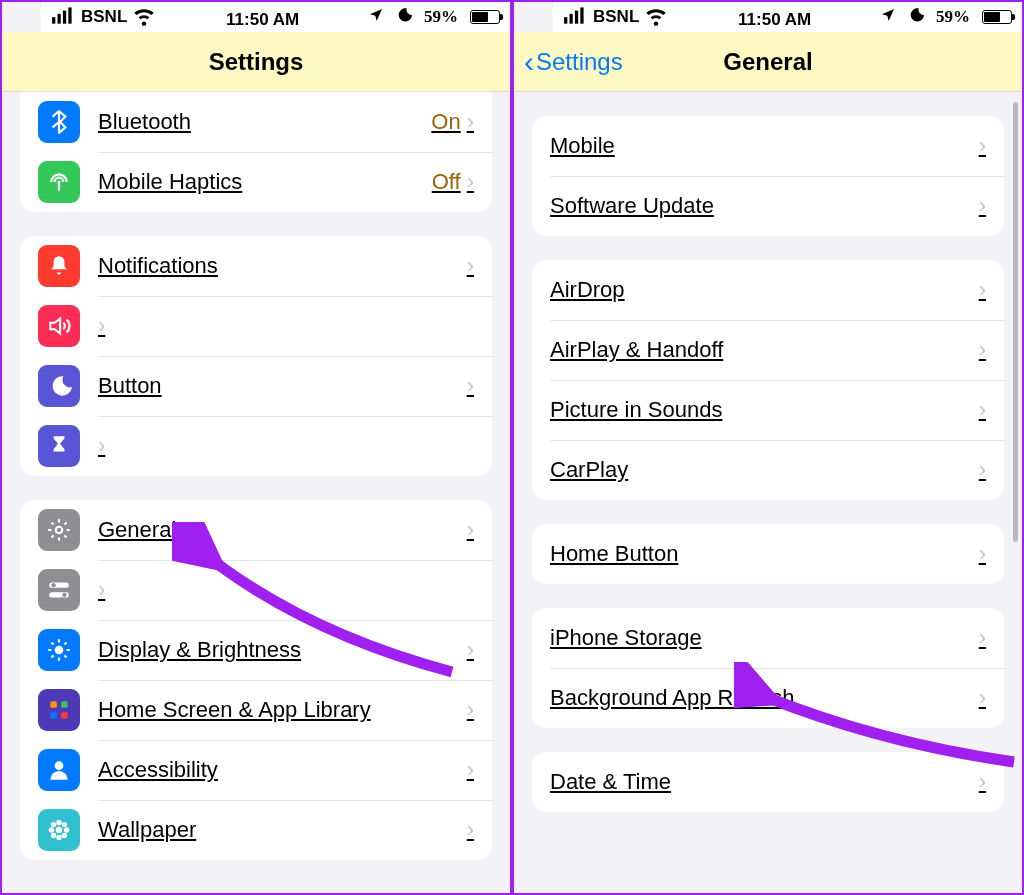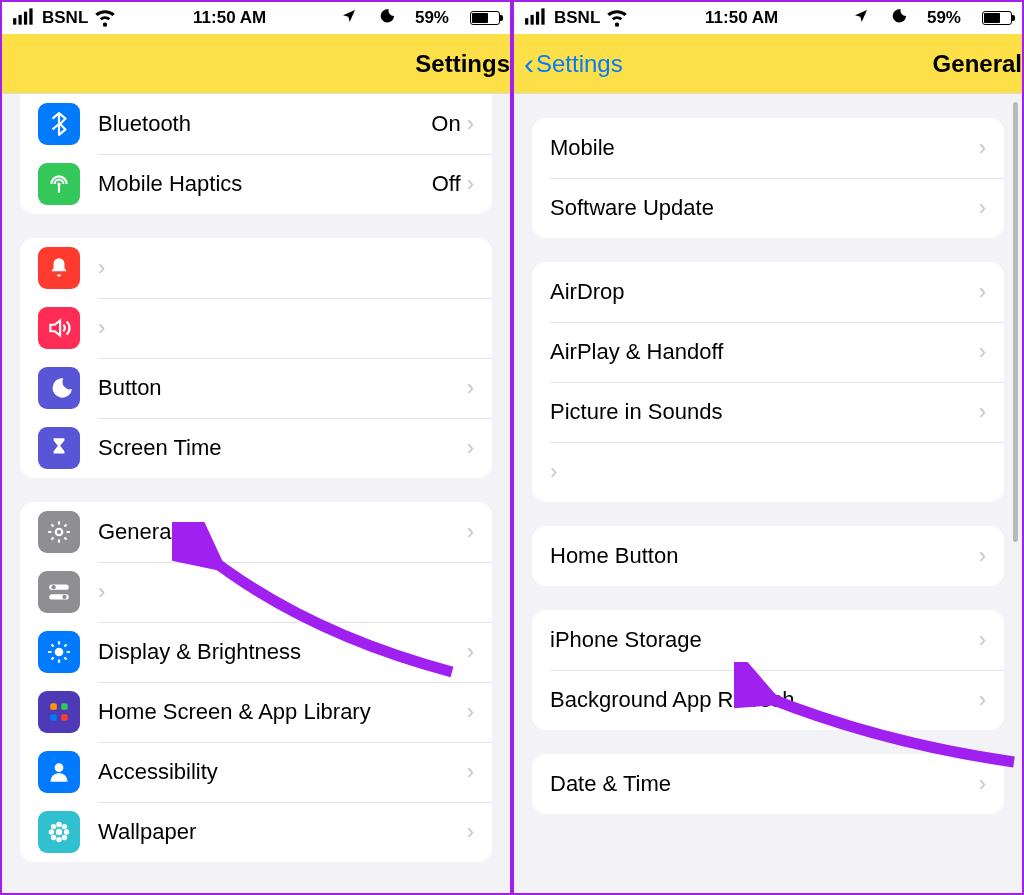--- a/index.html
+++ b/index.html
@@ -15,55 +15,56 @@
     height: 895px;
     border: 2px solid #a020f0;
     background: #f2f2f7;
     position: relative;
     overflow: hidden;
   }
   .status-bar {
     height: 30px;
     background: #fff;
     display: flex;
-    align-items: center;
     justify-content: space-between;
-    padding: 16px 10px;
+    padding: 8px 10px;
     font-size: 17px;
     font-weight: 600;
     color: #000;
+    margin-left: 39px;
   }
   .status-left { display:flex; align-items:center; gap:4px; }
-  .status-right { display:flex; align-items:center; gap:21px; }
+  .status-right { display:flex; align-items:center; gap:12px;font-family:Liberation Serif, serif; }
   .nav-bar {
     height: 60px;
-    background: #fde047;
+    background: #fef9c3;
     border-bottom: 1px solid #dcdce0;
     position: relative;
     display: flex;
     align-items: center;
-    justify-content: flex-end;
+    justify-content: center;
   }
   .nav-title {
     font-size: 24px;
     font-weight: 700;
     color: #000;
   }
   .back-btn {
     position: absolute;
     left: 10px;
     display: flex;
     align-items: center;
     color: #007aff;
     font-size: 24px;
     gap: 2px;
   }
   .content {
     overflow-y: auto;
     height: calc(895px - 90px - 4px);
+    text-decoration: underline;
   }
   .group {
     background: #fff;
     border-radius: 14px;
     margin: 24px 18px;
     overflow: hidden;
   }
   .group.first-cut-top {
     border-top-left-radius: 0;
     border-top-right-radius: 0;
@@ -93,21 +94,21 @@
     height: 42px;
     border-radius: 9px;
     margin-right: 18px;
     display: flex;
     align-items: center;
     justify-content: center;
     flex-shrink: 0;
   }
   .row .label { flex: 1; }
   .row .value {
-    color: #000000;
+    color: #a16207;
     font-size: 22px;
     margin-right: 6px;
   }
   .chev {
     color: #c6c6cb;
     font-size: 22px;
     font-weight: 400;
   }
   
   .arrow {
@@ -199,20 +200,21 @@
           <div class="chev">›</div>
         </div>
       </div>
     <div class="group" id="lg2">
         <div class="row">
           <div class="icon-box" style="background: rgb(255, 59, 48);">
             <svg viewBox="0 0 24 24" width="26" height="26">
               <path d="M12 3a5 5 0 015 5v4l2 3H5l2-3V8a5 5 0 015-5zm-2 15h4a2 2 0 01-4 0z" fill="#fff"></path>
             </svg>
           </div>
+          <div class="label">Notifications</div>
           <div class="chev">›</div>
         </div>
         <div class="row">
           <div class="icon-box" style="background: rgb(255, 45, 85);">
             <svg viewBox="0 0 24 24" width="26" height="26">
               <path d="M4 9v6h4l5 4V5L8 9H4zm12 0a4 4 0 010 6m3-9a8 8 0 010 12" stroke="#fff" stroke-width="2" fill="none"></path>
             </svg>
           </div>
           <div class="chev">›</div>
         </div>
@@ -224,21 +226,20 @@
           </div>
           <div class="label">Button</div>
           <div class="chev">›</div>
         </div>
         <div class="row">
           <div class="icon-box" style="background: rgb(88, 86, 214);">
             <svg viewBox="0 0 24 24" width="26" height="26">
               <path d="M7 3h10v2l-4 5 4 5v2H7v-2l4-5-4-5V3z" fill="#fff"></path>
             </svg>
           </div>
-          <div class="label">Screen Time</div>
           <div class="chev">›</div>
         </div>
       </div>
     <div class="group" id="lg3">
         <div class="row">
           <div class="icon-box" style="background: rgb(142, 142, 147);">
             <svg viewBox="0 0 24 24" width="26" height="26">
               <circle cx="12" cy="12" r="3" fill="none" stroke="#fff" stroke-width="2"></circle>
               <path d="M12 2v3m0 14v3M2 12h3m14 0h3M5 5l2 2m10 10l2 2M5 19l2-2m10-10l2-2" stroke="#fff" stroke-width="2"></path>
             </svg>
@@ -382,20 +383,21 @@
         </div>
         <div class="row">
           <div class="label">AirPlay &amp; Handoff</div>
           <div class="chev">›</div>
         </div>
         <div class="row">
           <div class="label">Picture in Sounds</div>
           <div class="chev">›</div>
         </div>
         <div class="row">
+          <div class="label">CarPlay</div>
           <div class="chev">›</div>
         </div>
       </div>
     <div class="group" id="rg3">
         <div class="row">
           <div class="label">Home Button</div>
           <div class="chev">›</div>
         </div>
       </div>
     <div class="group" id="rg4">

